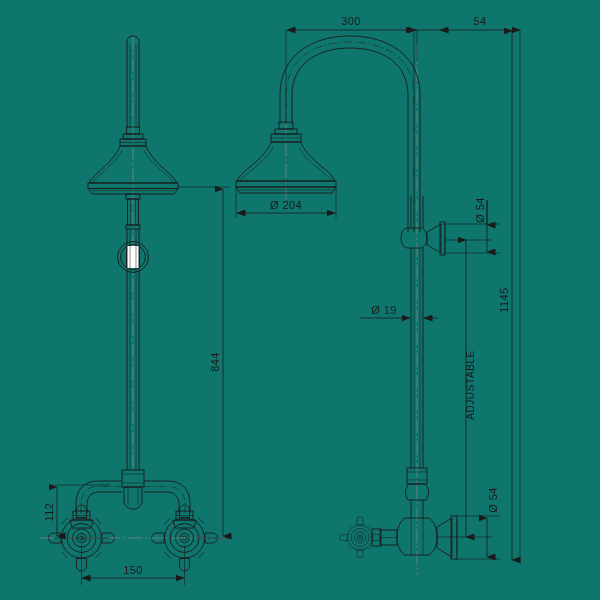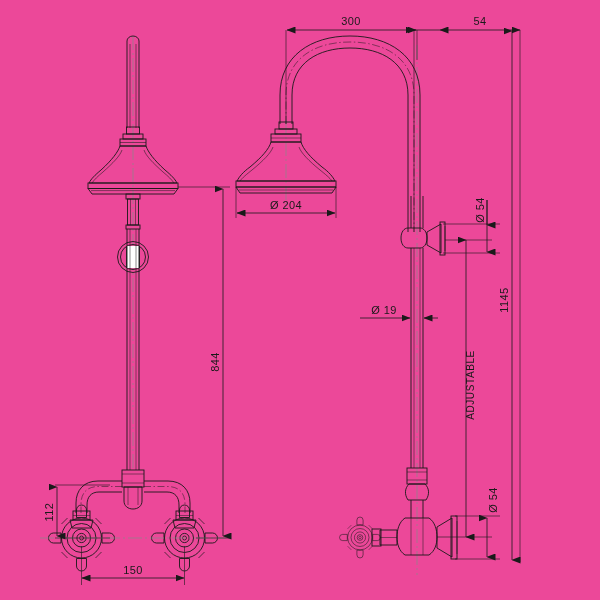--- a/index.html
+++ b/index.html
@@ -7,21 +7,21 @@
     padding: 0;
     background: #ffffff;
   }
   body {
     font-family: "Liberation Sans", sans-serif;
   }
   #sheet {
     position: relative;
     width: 600px;
     height: 600px;
-    background: #ec4899;
+    background: #0f766e;
     overflow: hidden;
   }
   #sheet svg {
     display: block;
     position: absolute;
     top: 0;
     left: 0;
   }
   .dimtext {
     font-family: "Liberation Sans", sans-serif;

